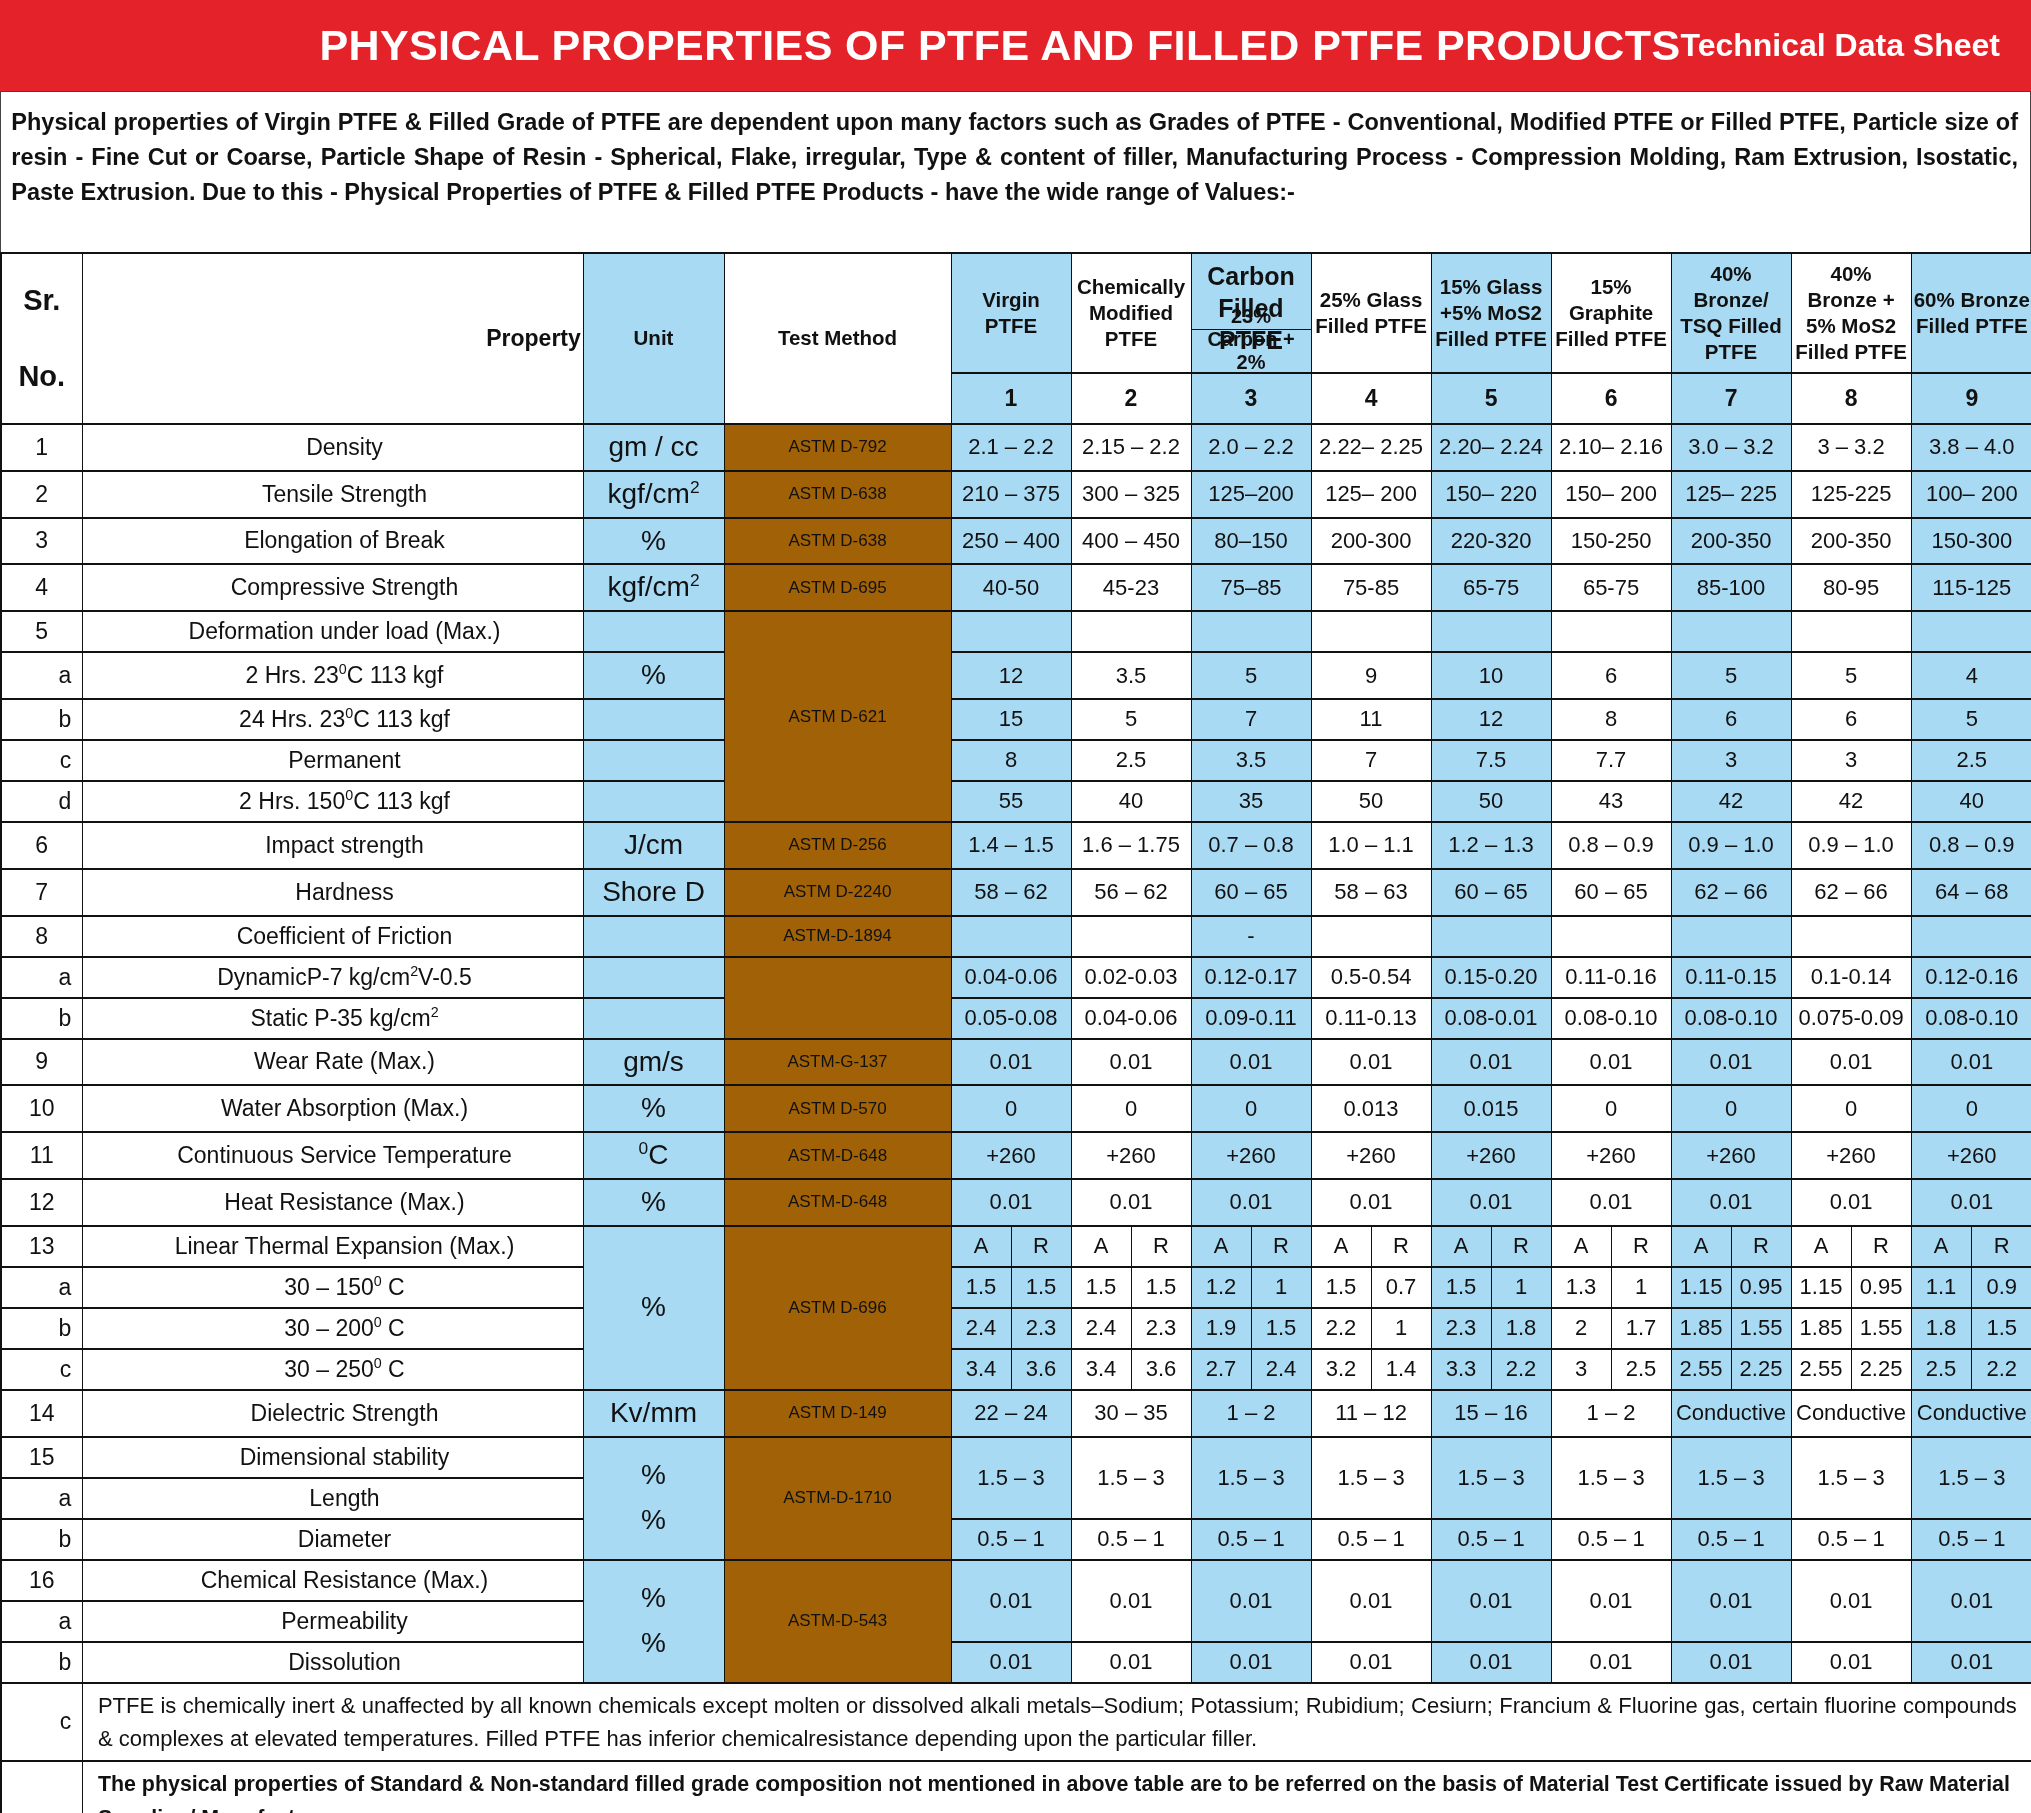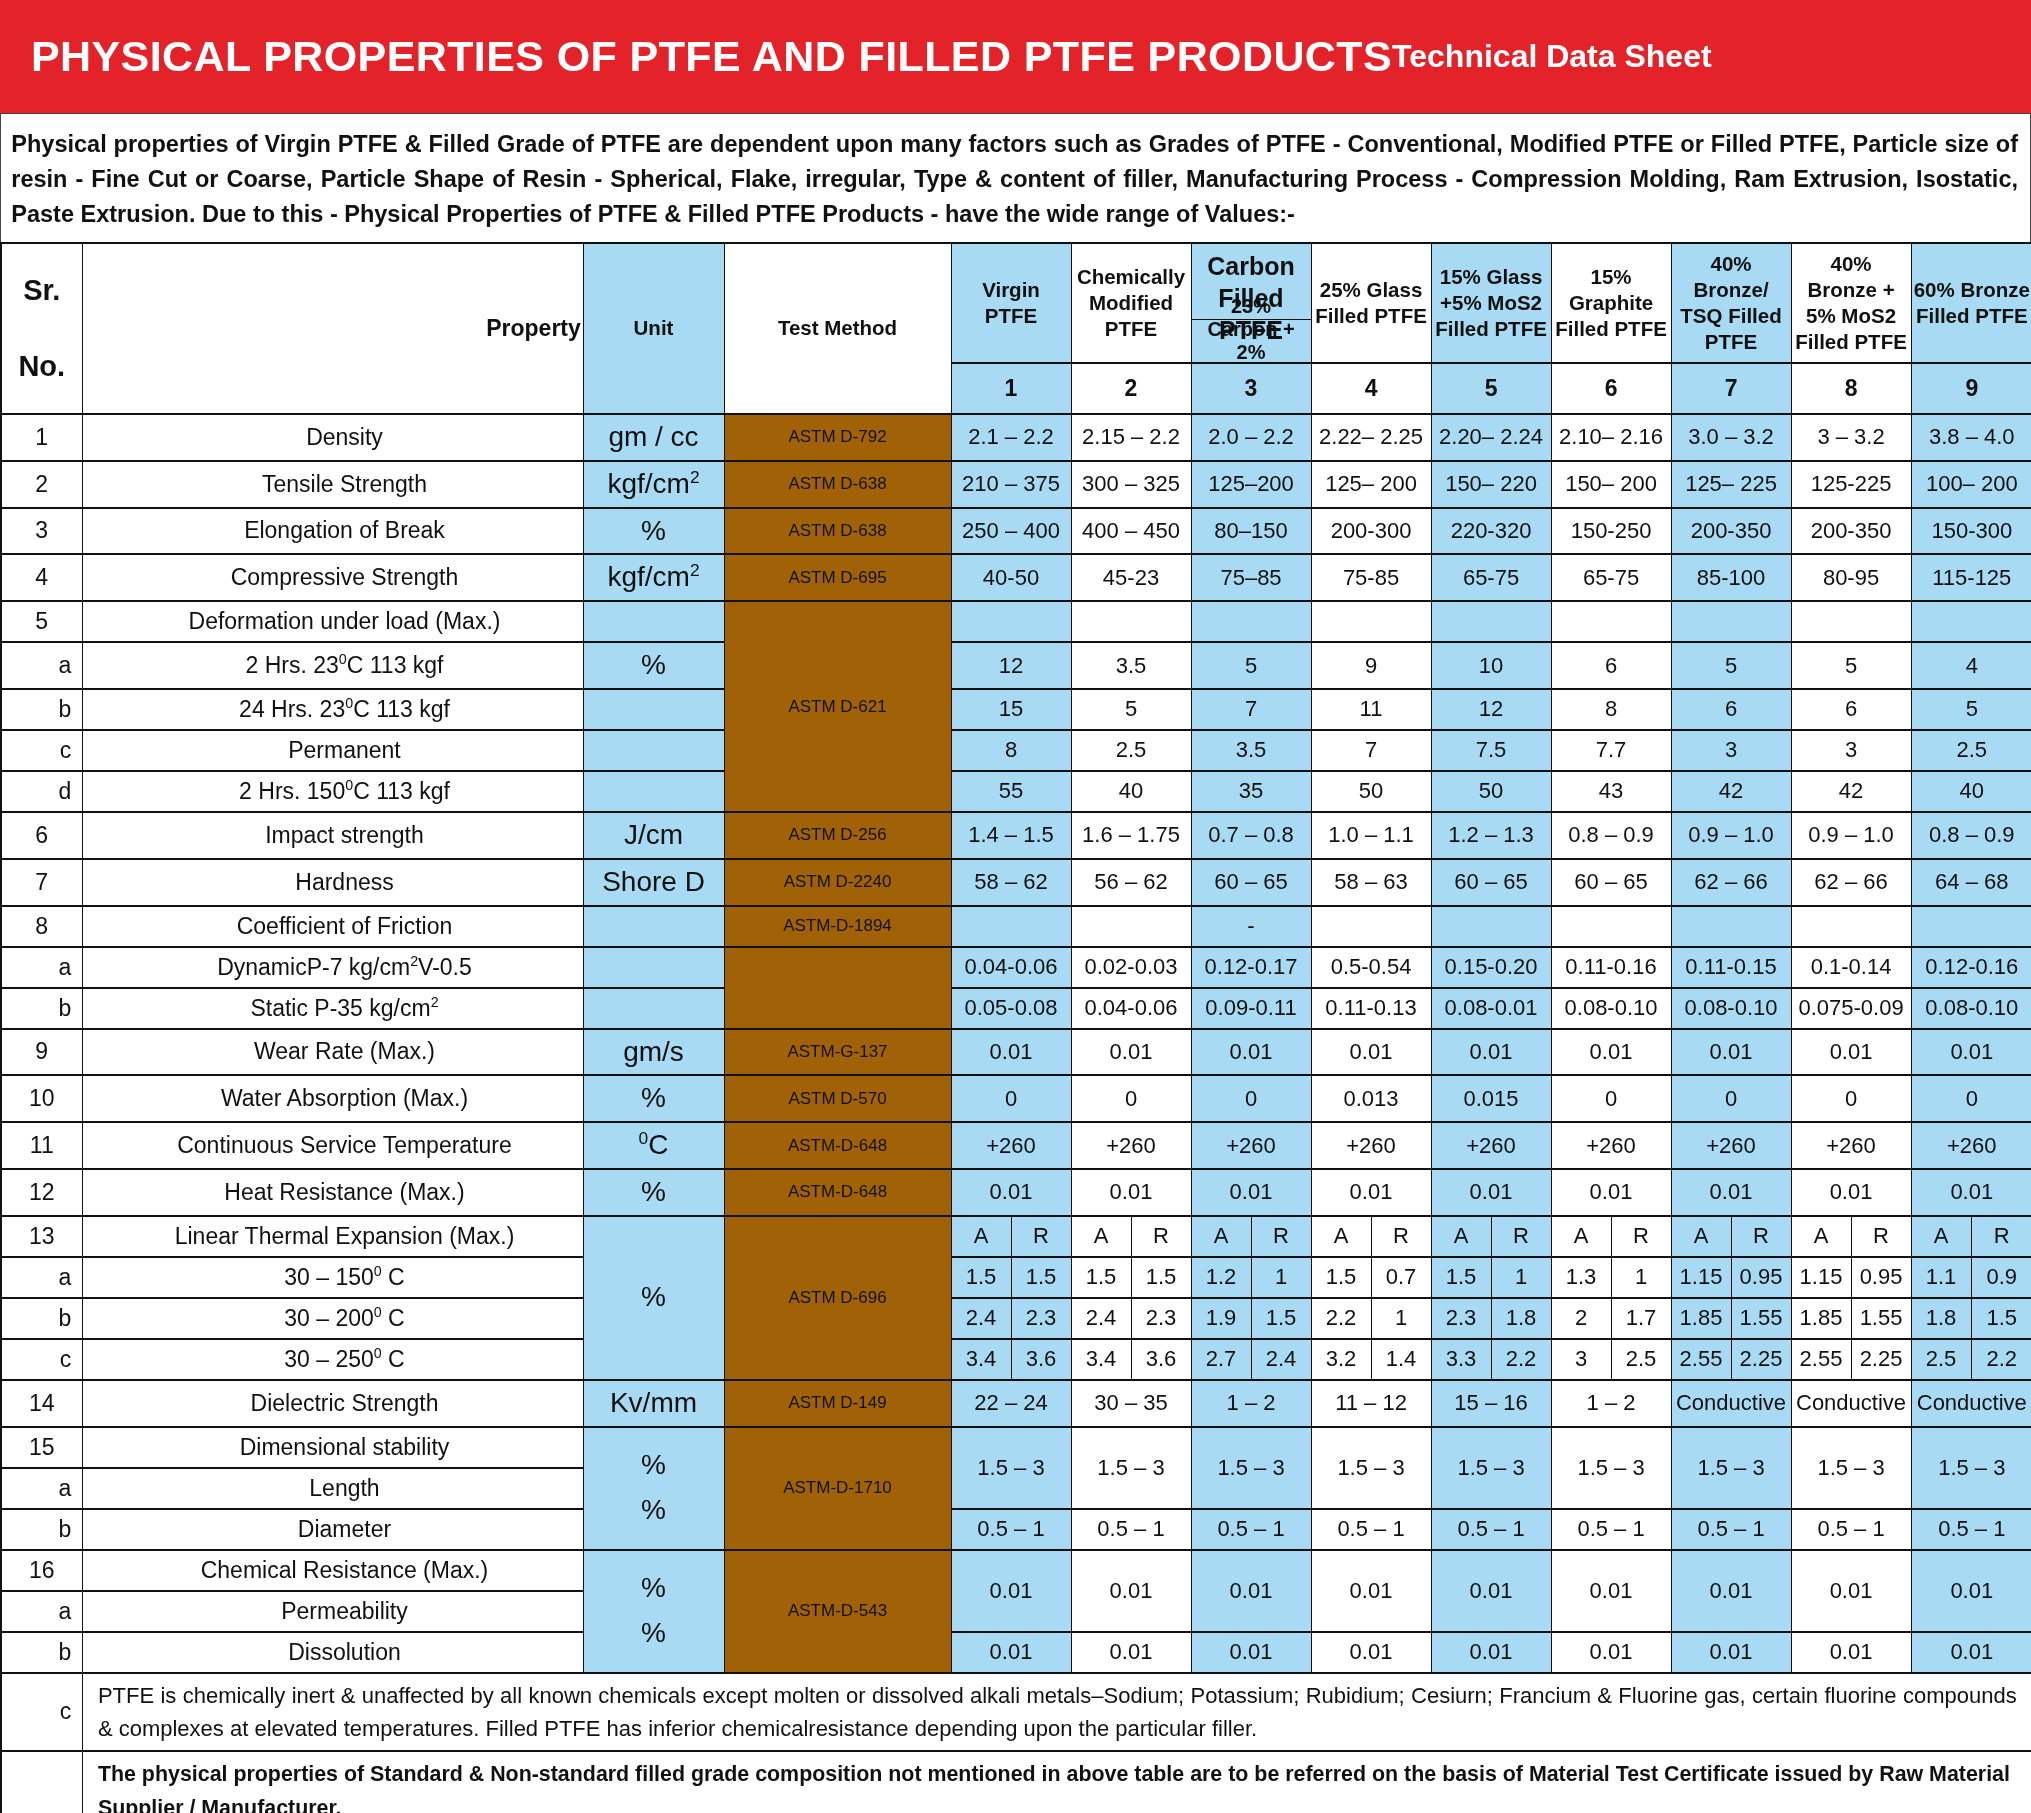--- a/index.html
+++ b/index.html
@@ -1,24 +1,24 @@
 <!DOCTYPE html>
 <html style="--red: #e3222a; --shade: #a9daf3;font-size:13.7px"><head>
 <meta charset="utf-8">
 <style>
   *{box-sizing:border-box;margin:0;padding:0}
   html,body{background:#ffffff}
   body{width:2031px;font-family:"Liberation Sans",sans-serif;color:#111}
   :root{--red:#e3222a;--shade:#a9daf3;--line:#111}
 
-  .red-band{height:114px;background:var(--red);display:flex;align-items:center;justify-content:flex-start;padding:0 31px;border-bottom:1.7px solid #444}
+  .red-band{height:92px;background:var(--red);display:flex;align-items:center;justify-content:flex-end;padding:0 31px;border-bottom:1.7px solid #444}
   .red-title{color:#fff;font-weight:bold;font-size:43px;letter-spacing:0.4px}
   .red-sub{color:#fff;font-weight:bold;font-size:32px}
 
-  .intro{height:128px;padding:13px 12px 0 10.3px;font-size:23.5px;font-weight:bold;line-height:35px;text-align:justify;border-left:1.7px solid #444;border-right:1.7px solid #444}
+  .intro{height:160px;padding:13px 12px 0 10.3px;font-size:23.5px;font-weight:bold;line-height:35px;text-align:justify;border-left:1.7px solid #444;border-right:1.7px solid #444}
 
   table{border-collapse:collapse;table-layout:fixed;width:2031px;border:2.6px solid var(--line)}
   th,td{border:solid var(--line);border-width:2.6px 1.7px;vertical-align:middle;text-align:center;overflow:hidden}
   th{font-weight:bold;font-size:20.5px;line-height:1.28;padding:1.7px}
   thead tr:first-child th{height:120px}
   th.gnum{height:51px;font-size:23px}
   .shaded{background:var(--shade)}
   .w{background:#fff}
   th.sr-h{font-size:29px;line-height:2.6}
   th.prop-h{text-align:right;padding-left:15.4px;font-size:23px}

